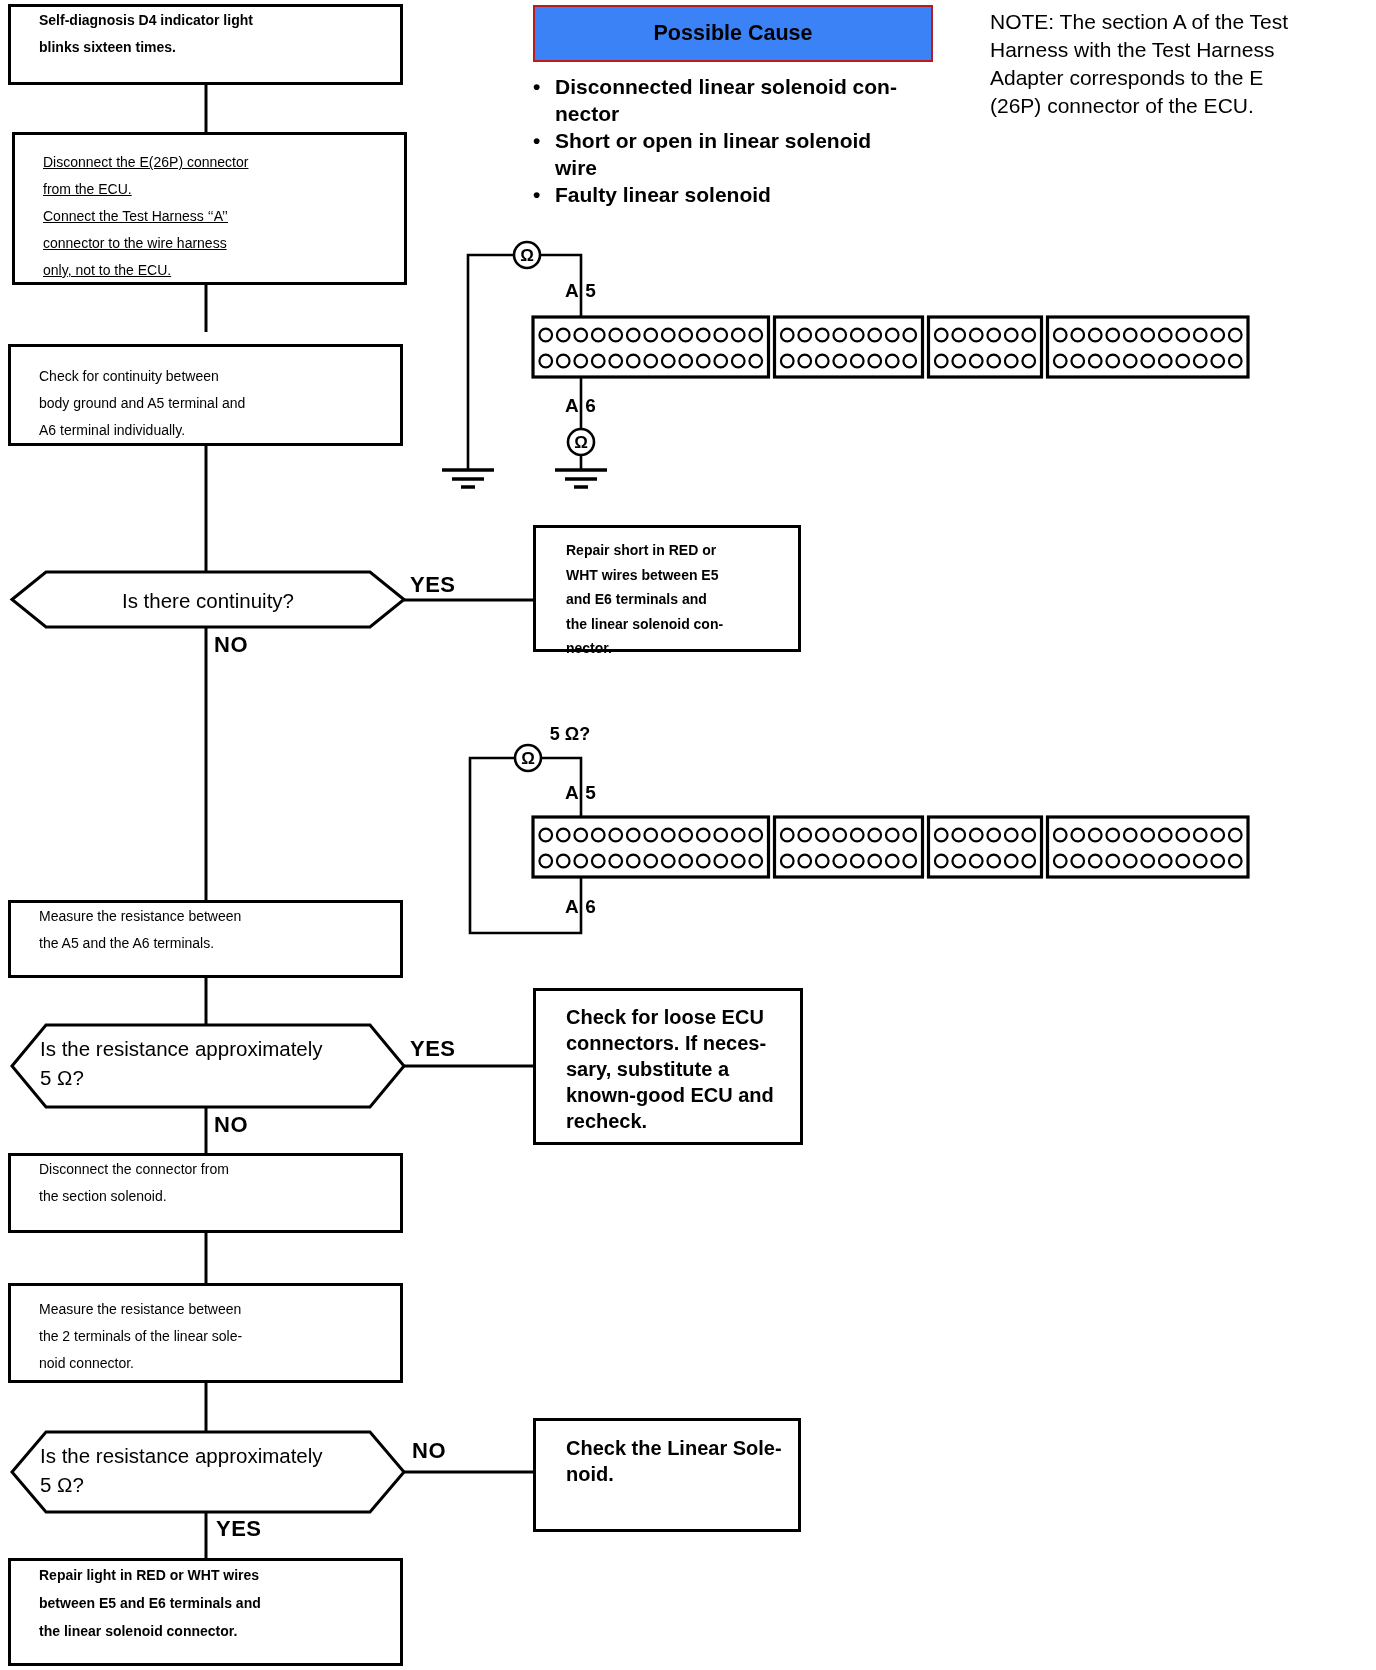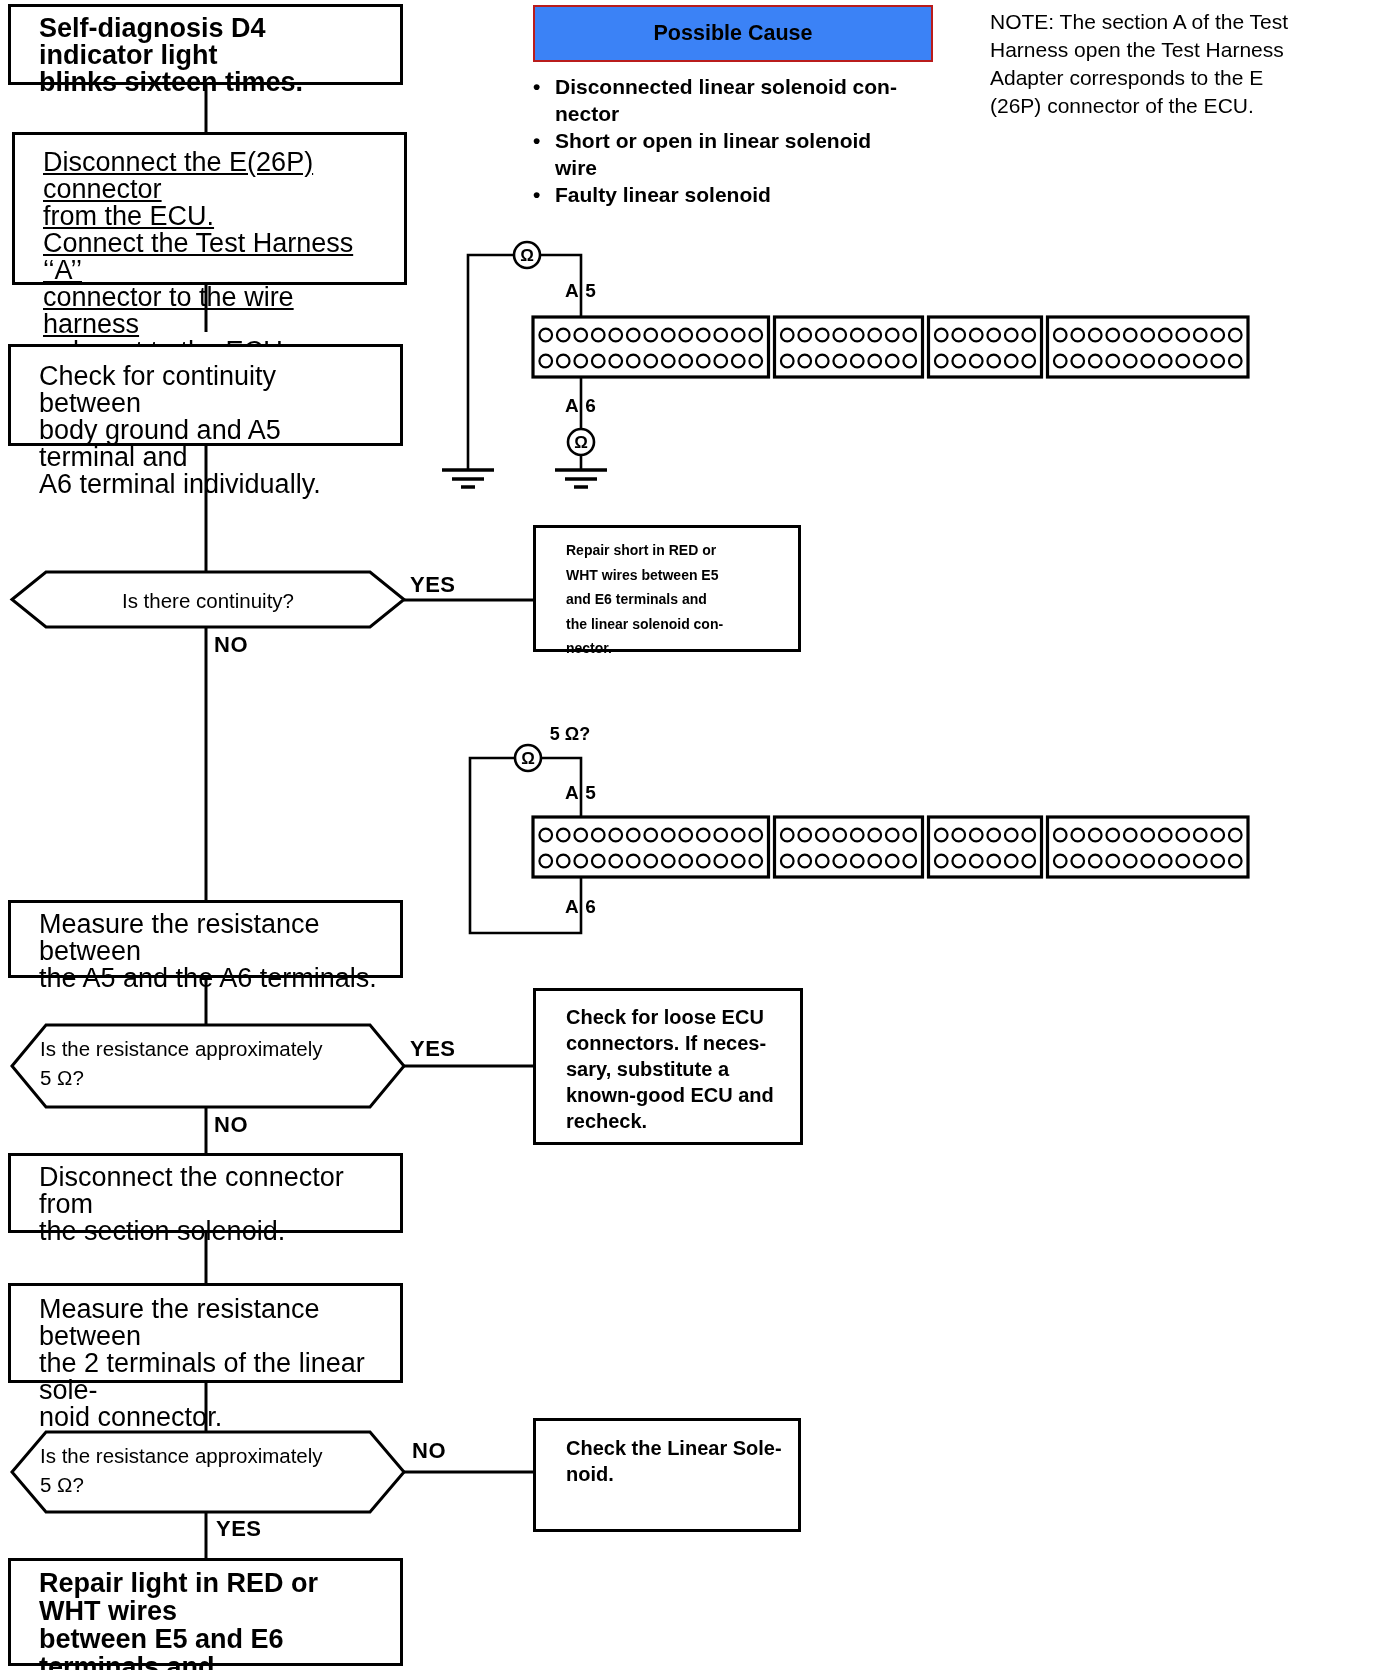--- a/index.html
+++ b/index.html
@@ -14,21 +14,21 @@
   .meter{fill:#fff;stroke:#000;stroke-width:2.6;}
   .gnd{stroke:#000;stroke-width:3.5;}
   .conn-sec{fill:#fff;stroke:#000;stroke-width:3.2;}
   .pin{fill:#fff;stroke:#000;stroke-width:2.2;}
   .svgtext{font-family:"Liberation Sans",sans-serif;font-weight:700;}
   .omega{font-size:17px;text-anchor:middle;}
   .termlbl{font-size:19px;text-anchor:middle;letter-spacing:1px;}
   .querylbl{font-size:18px;text-anchor:middle;}
   .box{
     position:absolute;border:3px solid #000;background:#fff;box-sizing:border-box;
-    white-space:pre-line;font-size:27px;line-height:27px;padding:8px 18px 0 28px;
+    white-space:pre-line;font-size:14px;line-height:27px;padding:0 18px 0 28px;
   }
   .bold{font-weight:700;}
   .hex-text{position:absolute;white-space:pre-line;font-size:20.5px;line-height:29px;}
   .yn{position:absolute;font-weight:700;font-size:22px;letter-spacing:0.5px;}
   .note{
     position:absolute;left:990px;top:8px;width:386px;white-space:pre-line;
     font-size:21px;line-height:28px;
   }
   .pc-title-box{
     position:absolute;left:533px;top:5px;width:400px;height:57px;border:2px solid #b91c1c;
@@ -259,21 +259,21 @@
         </g>
       <circle class="meter" cx="528" cy="758" r="13"></circle>
       <text class="svgtext omega" x="528" y="764">Ω</text>
       <text class="svgtext querylbl" x="570" y="740">5 Ω?</text>
       <text class="svgtext termlbl" x="581" y="799">A 5</text>
       <text class="svgtext termlbl" x="581" y="913">A 6</text>
     </g>
   </svg>
 
   <div class="note">NOTE: The section A of the Test
-Harness open the Test Harness
+Harness with the Test Harness
 Adapter corresponds to the E
 (26P) connector of the ECU.</div>
 
   <div class="pc-title-box">Possible Cause</div>
   <div class="pc-list">
     <div class="pc-item">
       <span class="dot">•</span>
       <span class="txt">Disconnected linear solenoid con-
 nector</span>
     </div>

